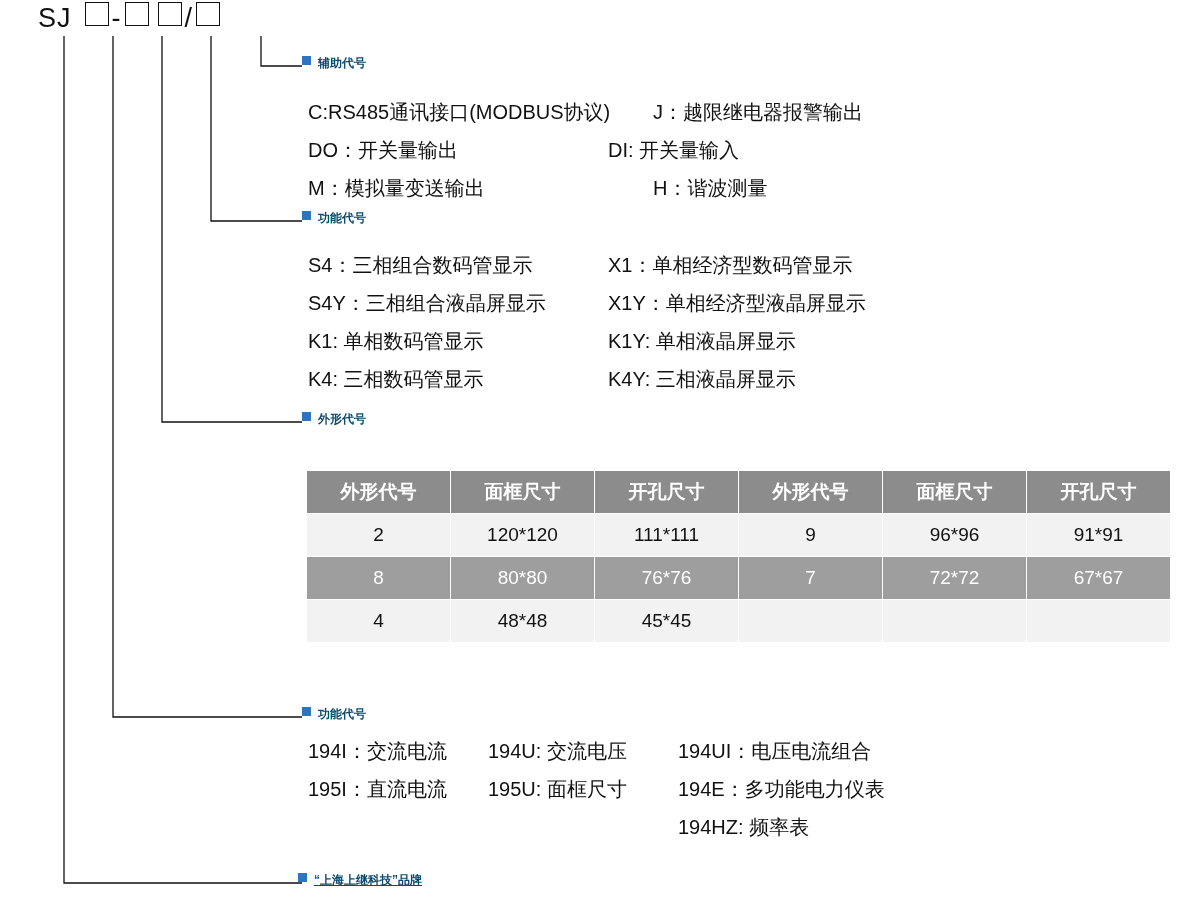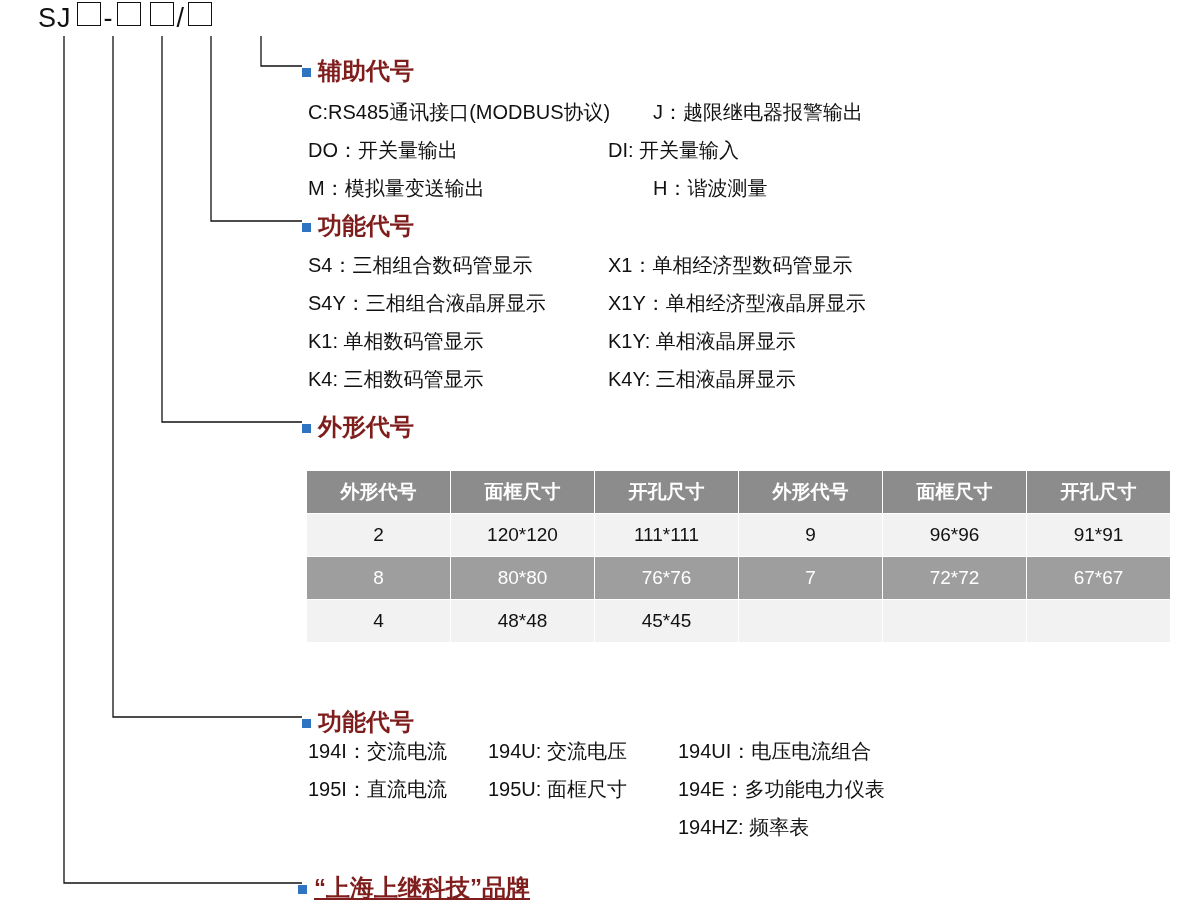--- a/index.html
+++ b/index.html
@@ -37,36 +37,36 @@
     height: 22px;
     border: 1.6px solid #111;
     vertical-align: 1px;
     margin: 0 1px;
   }
   .model .sep {
     display: inline-block;
     padding: 0 2px;
   }
   .model .sj {
-    margin-right: 4px;
+    margin-right: 12px;
   }
   
   svg.lines {
     position: absolute;
     left: 0; top: 0;
     width: 1180px;
     height: 906px;
     pointer-events: none;
   }
   
   .heading {
     position: absolute;
-    font-size: 24px;
+    font-size: 12px;
     font-weight: bold;
-    color: #7f1d1d;
+    color: #0c4a6e;
     white-space: nowrap;
   }
   .heading .bullet {
     display: inline-block;
     width: 9px;
     height: 9px;
     background: #2e74c0;
     margin-right: 7px;
     vertical-align: 2px;
   }

